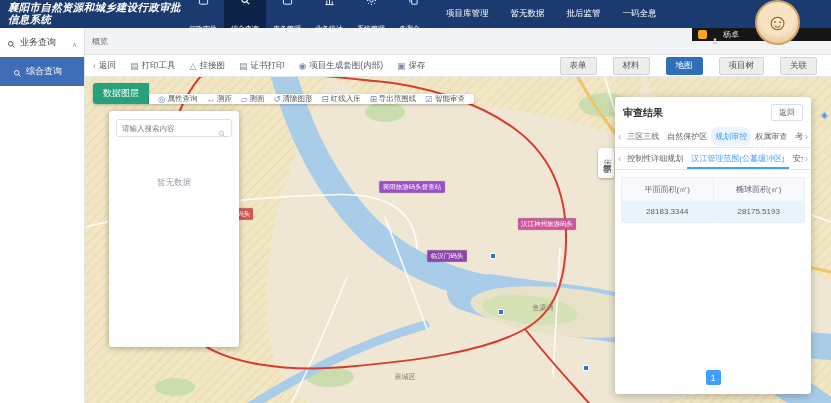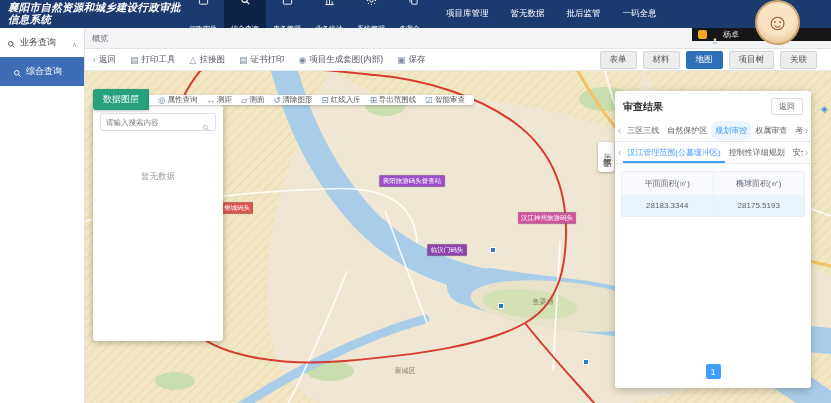--- a/index.html
+++ b/index.html
@@ -28,38 +28,38 @@
 
 
 .sidebar{position:absolute;top:28px;left:0;width:85px;bottom:0;background:#fff;border-right:1px solid #dfe3e8;z-index:20}
 .side-item{display:flex;align-items:flex-end;gap:4px;font-size:9px;color:#444;padding:8px 7px;cursor:pointer}
 .side-item .si{width:9px;height:9px;flex:none}
 .side-item .caret{margin-left:auto;font-size:7px;color:#999}
 .side-item.active{background:#3e6cb5;color:#fff;padding-left:13px}
 
 
 .main{position:absolute;left:85px;top:28px;right:0;bottom:0;display:flex;flex-direction:column}
-.crumb{height:21px;background:#f2f3f5;border-bottom:1px solid #e2e4e8;display:flex;align-items:center;padding:0 7px;flex:none}
+.crumb{height:27px;background:#f2f3f5;border-bottom:1px solid #e2e4e8;display:flex;align-items:center;padding:0 7px;flex:none}
 .crumb-tab{font-size:8px;color:#667}
 .toolbar{height:22px;background:#fff;border-bottom:1px solid #e5e7ea;display:flex;align-items:center;padding:0 8px;gap:14px;flex:none}
 .tb-item{font-size:8.5px;color:#556;display:flex;align-items:center;gap:3px;cursor:pointer;white-space:nowrap}
 .tb-item .g{color:#7b8aa0;font-size:9px}
-.view-btns{margin-left:auto;display:flex;gap:6px;padding-right:6px}
+.view-btns{margin-left:auto;display:flex;gap:16px;padding-right:6px}
 .vbtn{font-size:8.5px;color:#555;background:#ededed;border:1px solid #d4d4d4;border-radius:2px;padding:2px 9px;cursor:pointer;white-space:nowrap}
 .vbtn.active{background:#2e6fb7;border-color:#2e6fb7;color:#fff}
 
 
 .map{flex:1;position:relative;overflow:hidden;background:#efe7d3}
 .basemap{position:absolute;left:0;top:0}
-.map-toolbar{position:absolute;left:8px;top:18px;display:flex;align-items:center;z-index:10}
+.map-toolbar{position:absolute;left:8px;top:6px;display:flex;align-items:flex-end;z-index:10}
 .layers-btn{background:var(--green,#26a17b);color:#fff;font-size:9px;padding:4px 10px;border-radius:3px 0 0 3px;display:flex;align-items:center;cursor:pointer;box-shadow:0 1px 3px rgba(0,0,0,.25);white-space:nowrap}
 .tool-strip{background:#fff;display:flex;align-items:center;gap:9px;padding:0 9px;border-radius:0 3px 3px 0;box-shadow:0 1px 3px rgba(0,0,0,.25)}
 .tool{font-size:7.5px;color:#555;display:flex;align-items:center;gap:2px;cursor:pointer;white-space:nowrap}
 .tool .g{color:#6a87a8;font-size:8.5px}
-.search-card{position:absolute;left:8px;top:34px;width:130px;height:236px;background:#fff;border-radius:3px;box-shadow:0 1px 6px rgba(0,0,0,.3);z-index:9;padding:8px 7px}
+.search-card{position:absolute;left:24px;top:34px;width:130px;height:236px;background:#fff;border-radius:3px;box-shadow:0 1px 6px rgba(0,0,0,.3);z-index:9;padding:8px 7px}
 .search-box{display:flex;align-items:center;border:1px solid #dcdfe6;border-radius:3px;height:18px;padding:0 5px;gap:3px}
 .search-box input{border:0;outline:0;flex:1;font-size:7.5px;min-width:0;color:#333;background:transparent}
 .search-box .sg{width:8px;height:8px;color:#a9b0ba;flex:none}
 .empty-text{text-align:center;font-size:8.5px;color:#9aa0a8;margin-top:40px}
 .side-tab{position:absolute;left:513px;top:71px;width:16px;background:#fff;border-radius:3px;box-shadow:0 1px 3px rgba(0,0,0,.3);display:flex;flex-direction:column;align-items:center;padding:5px 2px 2px;gap:3px;z-index:8;cursor:pointer}
 .side-tab .vt{writing-mode:vertical-lr;font-size:8px;color:#555;letter-spacing:2px}
 .side-tab .vi{font-size:9px;color:#888;border-top:1px solid #eee;width:100%;text-align:center;line-height:11px}
 .help-widget{position:absolute;right:3px;top:33px;z-index:6;color:#3a8ee6;font-size:9px;display:flex;flex-direction:column;align-items:center;line-height:10px;cursor:pointer}
 .map-chip{position:absolute;font-size:6.5px;color:#fff;padding:1px 3px;border-radius:1px;white-space:nowrap;z-index:5;transform:translate(-50%,-50%);box-shadow:0 0 1px rgba(0,0,0,.4)}
 .map-area-label{position:absolute;font-size:7px;color:#8a7d5c;z-index:4;transform:translate(-50%,-50%);white-space:nowrap}
@@ -354,22 +354,22 @@
               <span class="tab">自然保护区</span>
               <span class="tab active">规划审控</span>
               <span class="tab">权属审查</span>
               <span class="tab">考核</span>
             </div>
           <span class="tab-arrow">›</span>
         </div>
         <div class="tabs-row">
           <span class="tab-arrow">‹</span>
           <div class="tabs" id="res-subtabs">
+              <span class="subtab">控制性详细规划</span>
               <span class="subtab active">汉江管理范围(公墓缓冲区)</span>
-              <span class="subtab">控制性详细规划</span>
               <span class="subtab">安全控制区</span>
             </div>
           <span class="tab-arrow">›</span>
         </div>
         <div class="res-table">
           <div class="rt-head" id="rt-head">
               <span class="rt-cell">平面面积(㎡)</span>
               <span class="rt-cell">椭球面积(㎡)</span>
             </div>
           <div id="rt-body">

